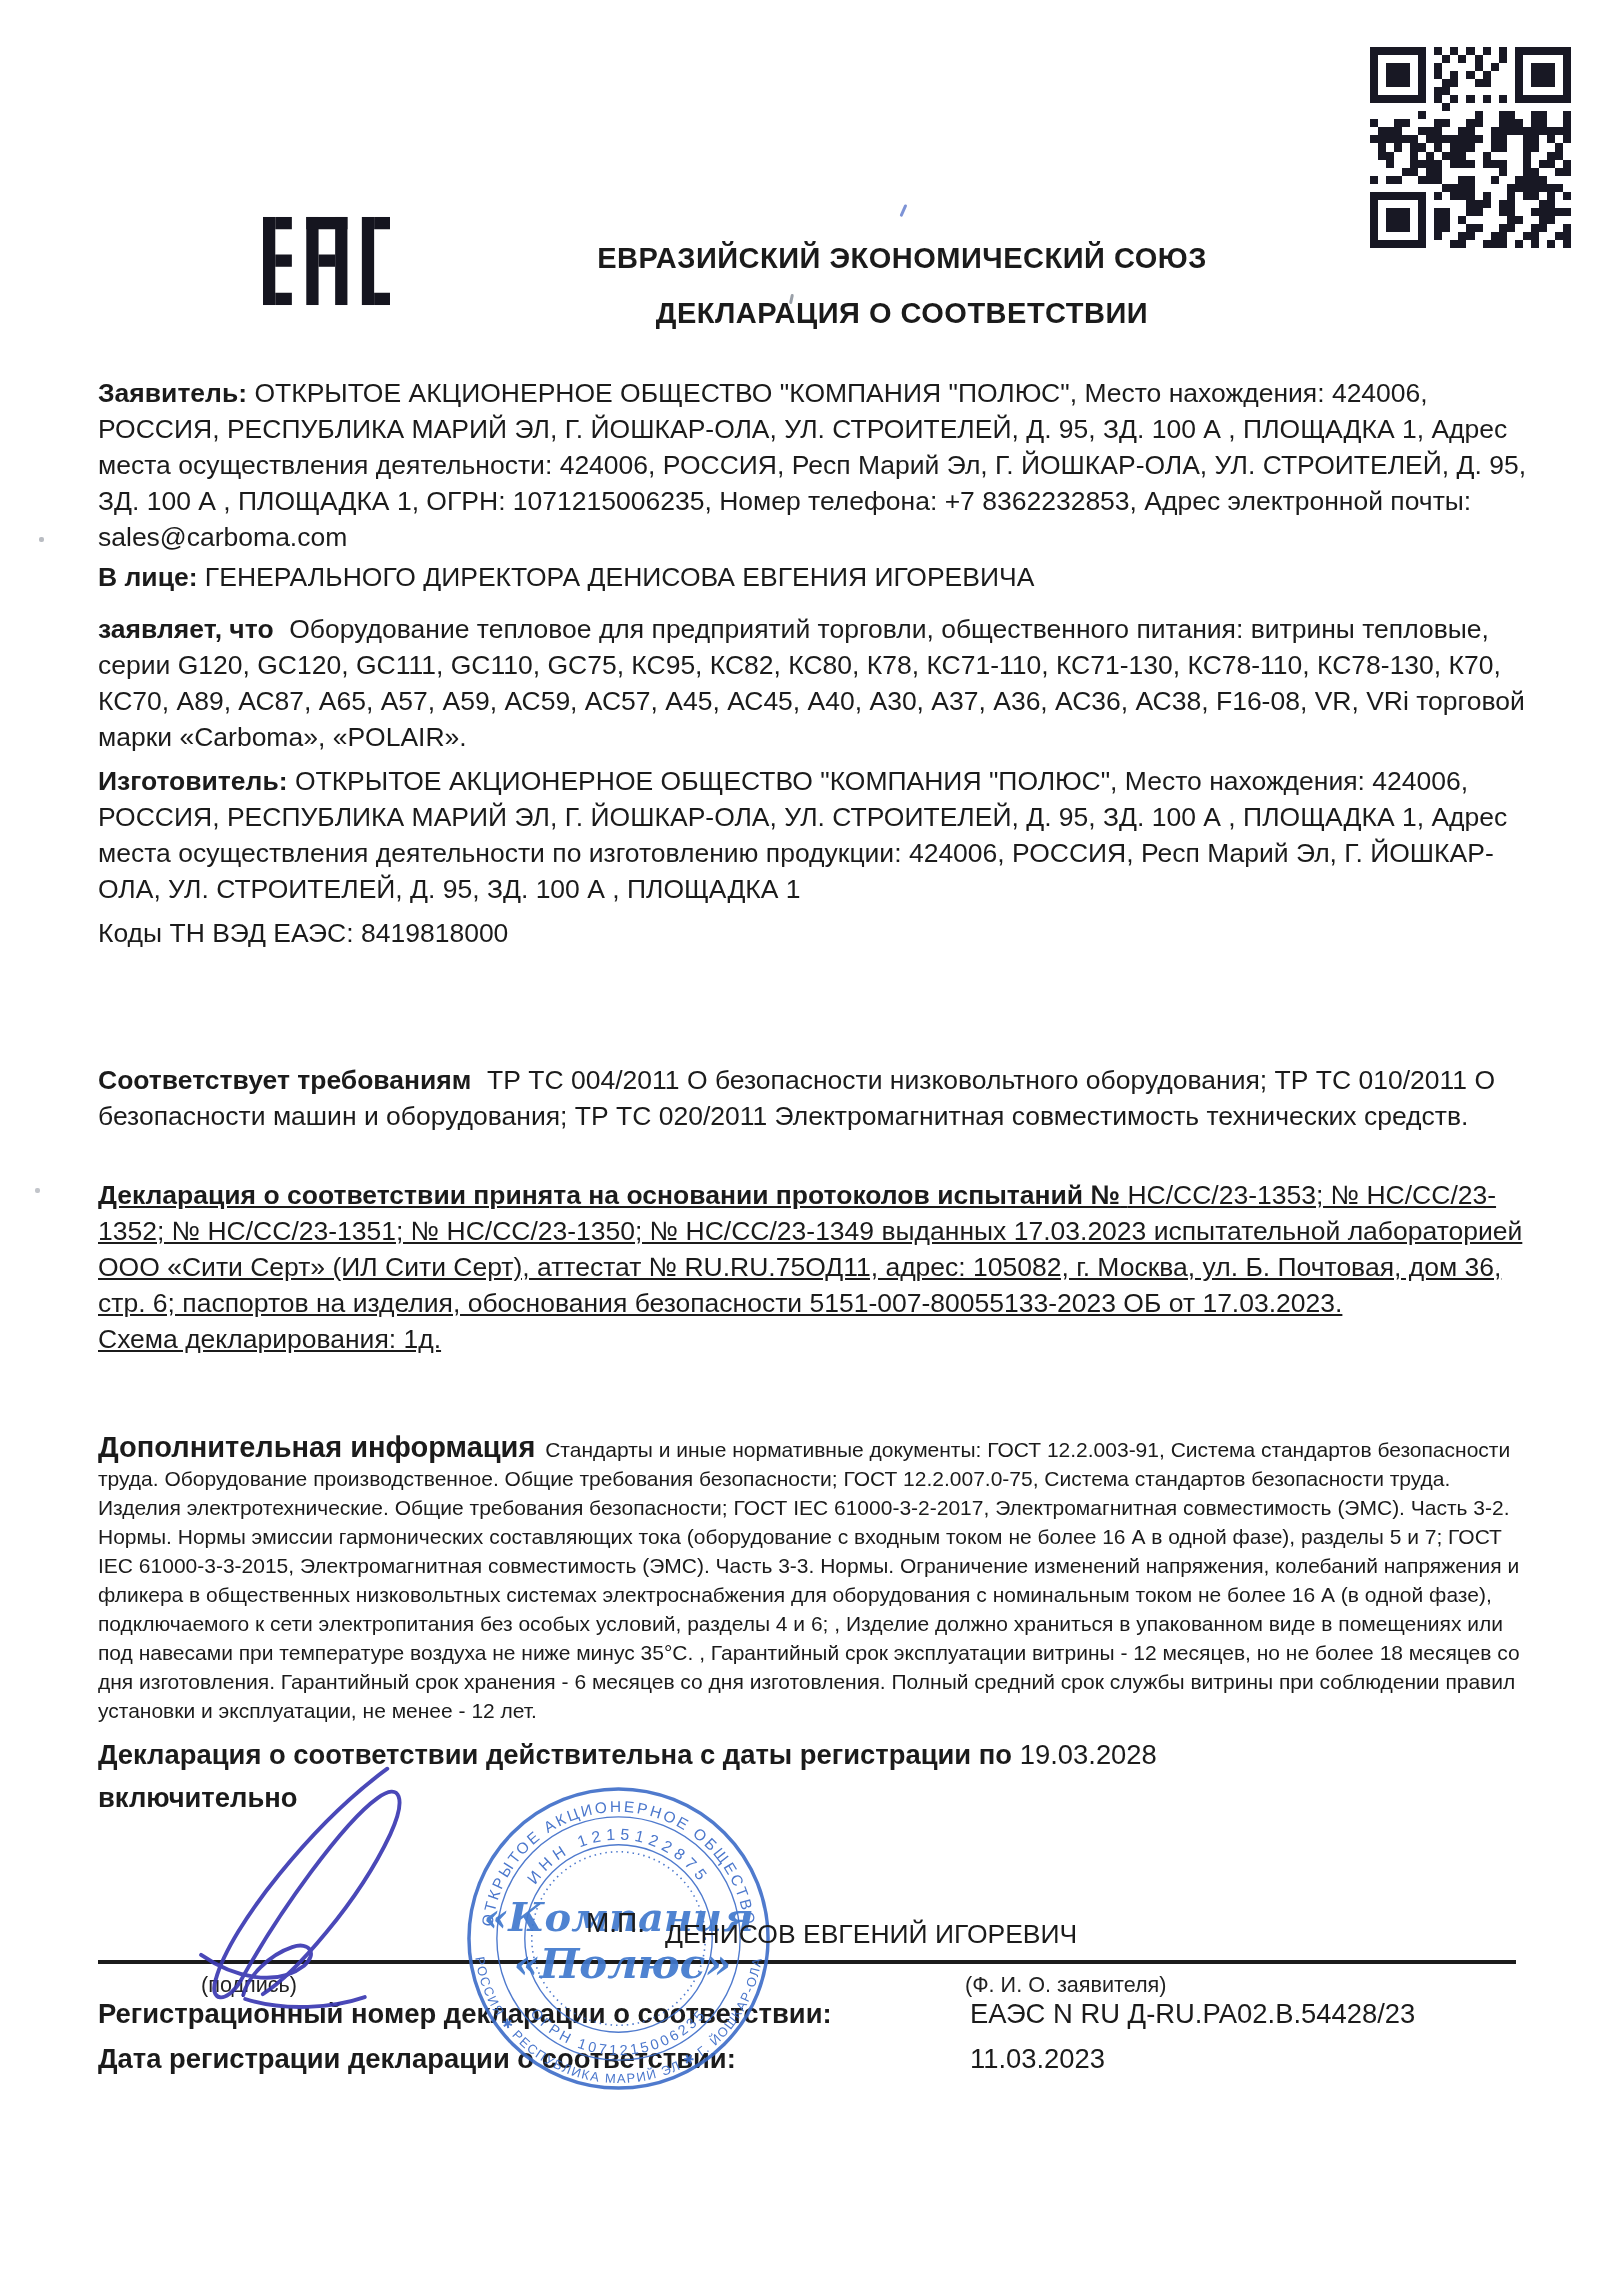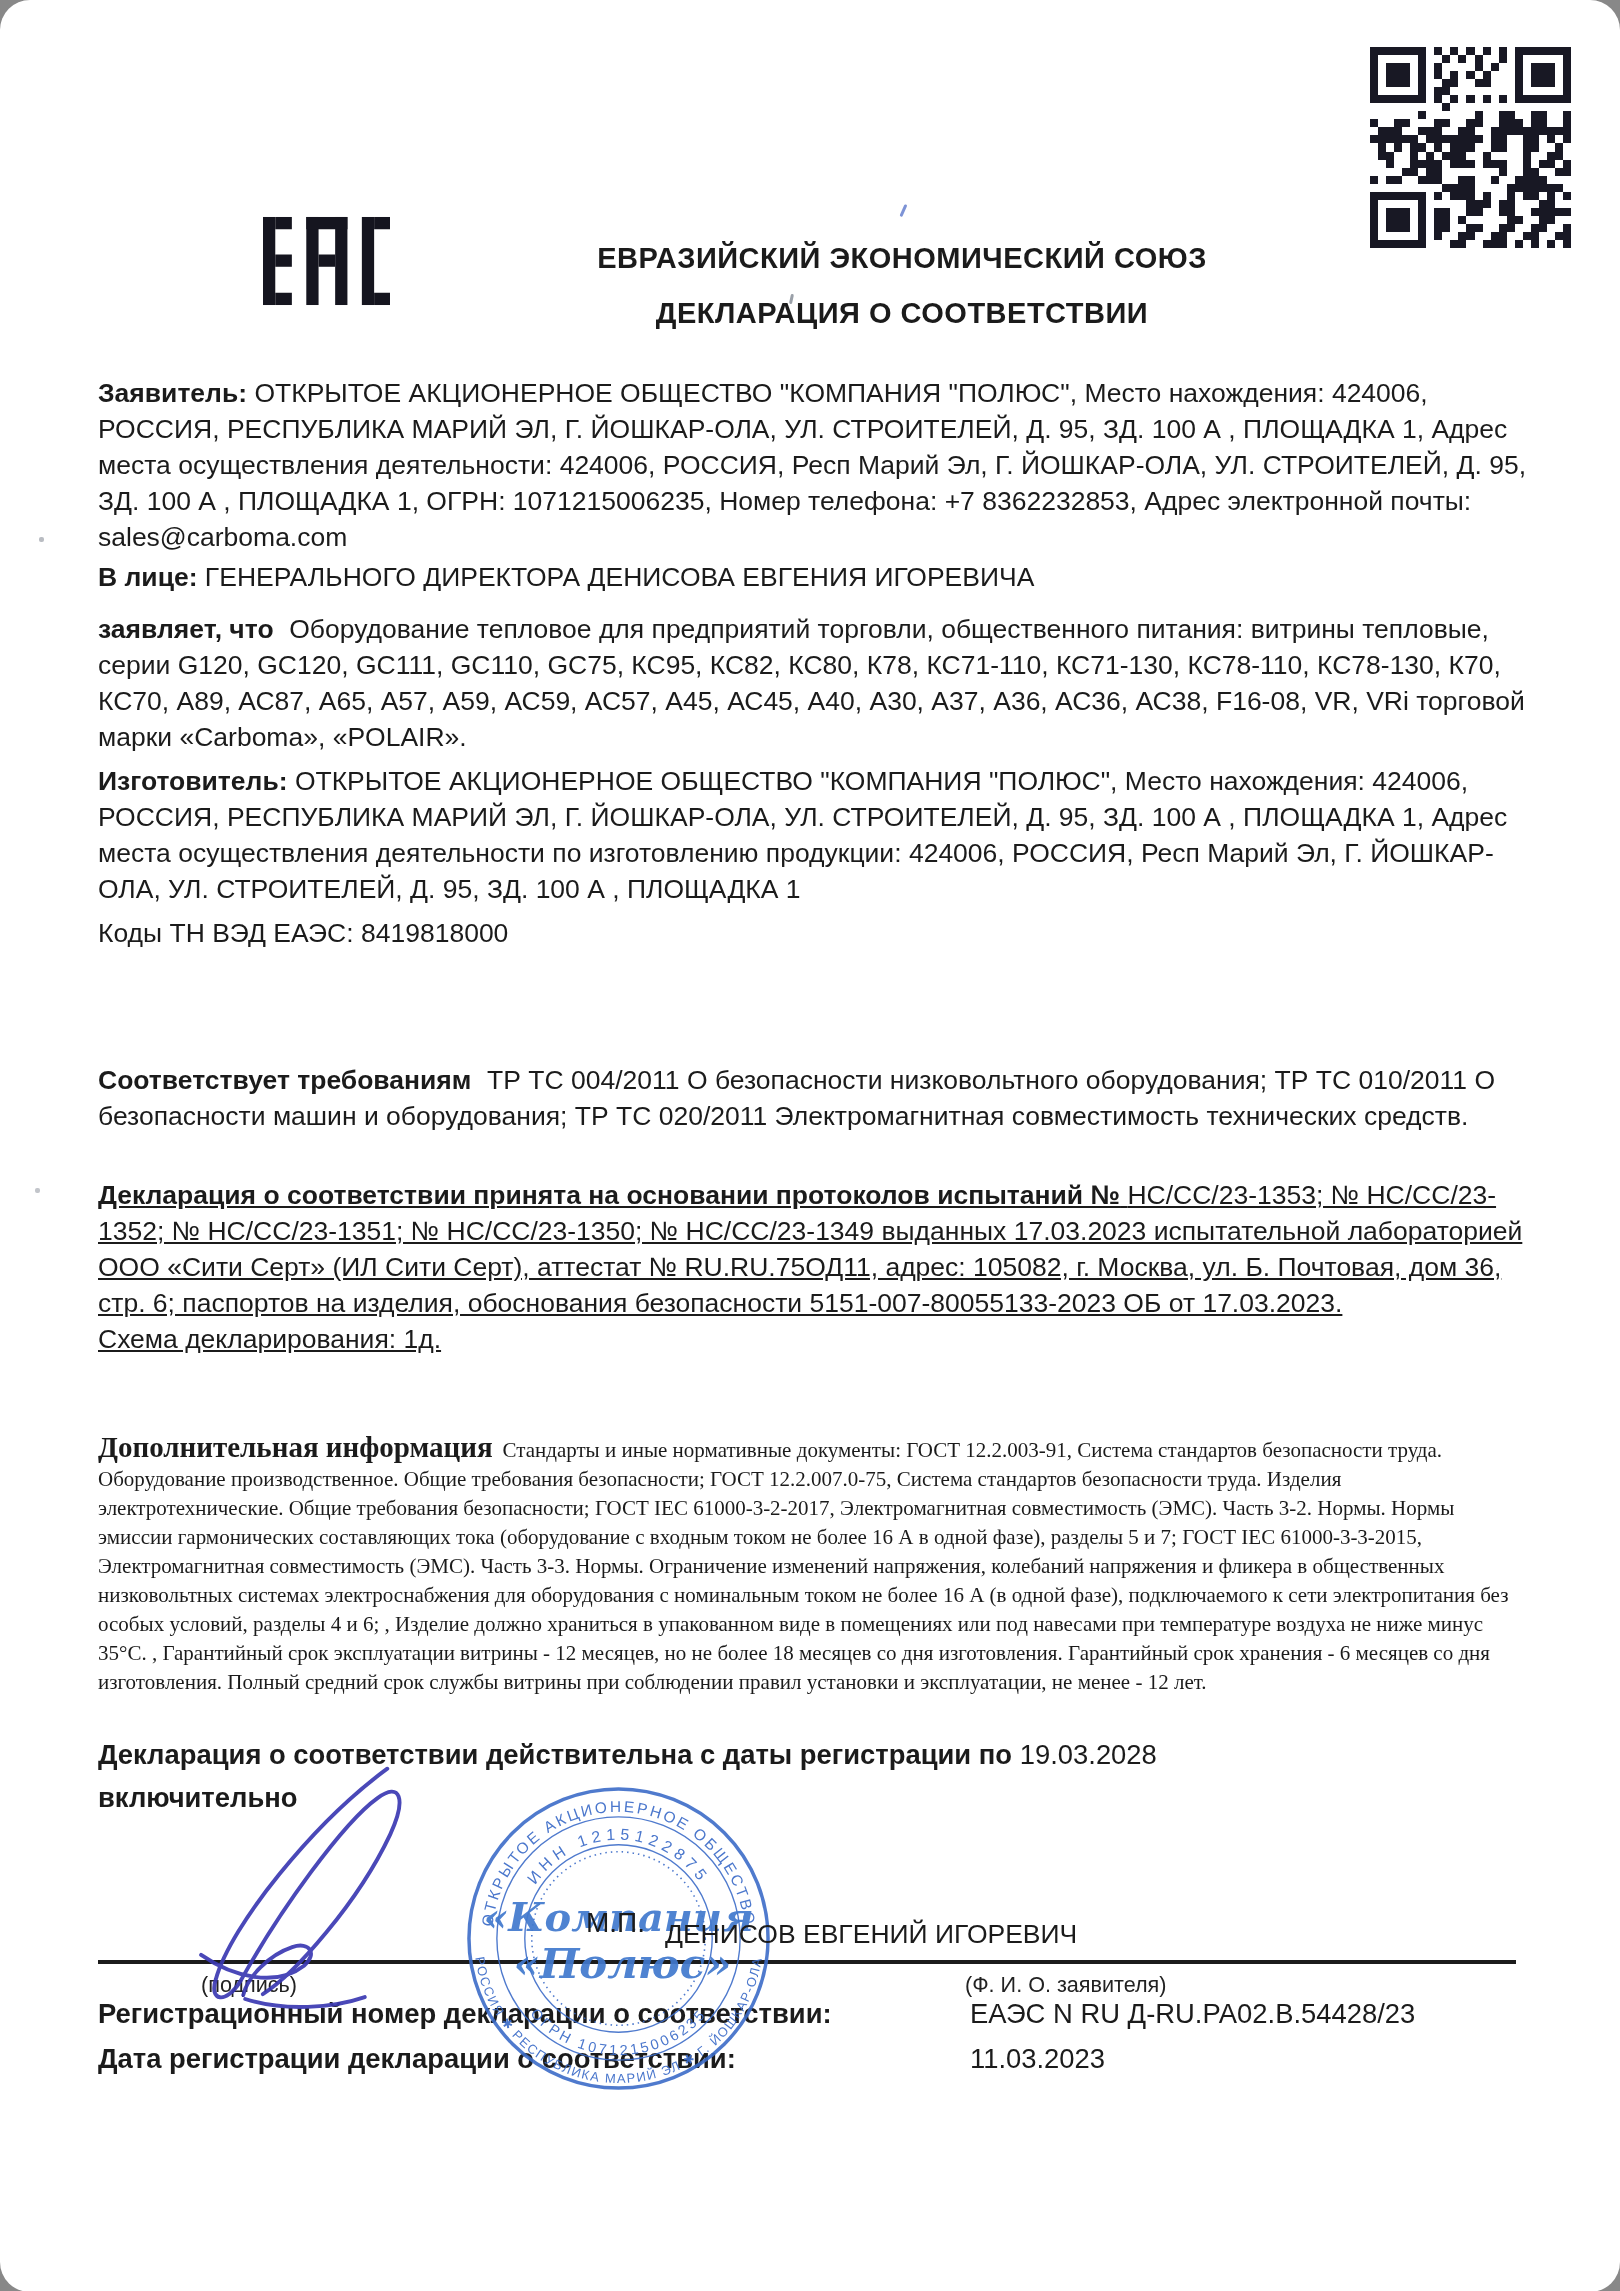--- a/index.html
+++ b/index.html
@@ -4,35 +4,34 @@
 <style>
   html,body{margin:0;padding:0;background:#888;}
   .page{
     position:relative;
     width:1620px;height:2292px;
     margin:0 auto;
     background:#ffffff;
     font-family:"Liberation Sans", sans-serif;
     color:#1b1b1b;
     overflow:hidden;
-    border-radius:30px;
   }
   .abs{position:absolute;}
   .titles{left:412px;top:241px;width:980px;text-align:center;}
   .title{font-size:29px;font-weight:bold;letter-spacing:0.5px;line-height:35px;}
   .title2{margin-top:20px;}
   .para{
     left:98px;width:1429px;
     font-size:26.5px;line-height:36px;
     margin:0;text-align:left;
   }
   .para b{font-weight:bold;}
   .gap-lg{margin-right:15.7px;}
   .gap-md{margin-right:9.8px;}
-  .small-para{font-size:21px;line-height:29px;font-family:Liberation Serif, serif;}
+  .small-para{font-size:21px;line-height:29px;}
   .small-para b{font-size:29px;}
   .valid-para{font-weight:bold;line-height:43px;font-size:27.4px;}
   .valid-para .norm{font-weight:normal;text-align:center;}
   .sig-line{left:98px;top:1960px;width:1418px;height:3.9px;background:#1c1c1c;}
   .caption{font-size:21.6px;color:#222;}
   .mp{left:586px;top:1907px;font-size:28px;font-weight:normal;z-index:6;}
   .fio{left:665px;top:1919px;font-size:26.5px;z-index:6;}
   .reg-label{left:98px;font-size:27.4px;font-weight:bold;}
   .reg-value{left:970px;font-size:27.4px;}
   .artifact{position:absolute;border-radius:2px;}

